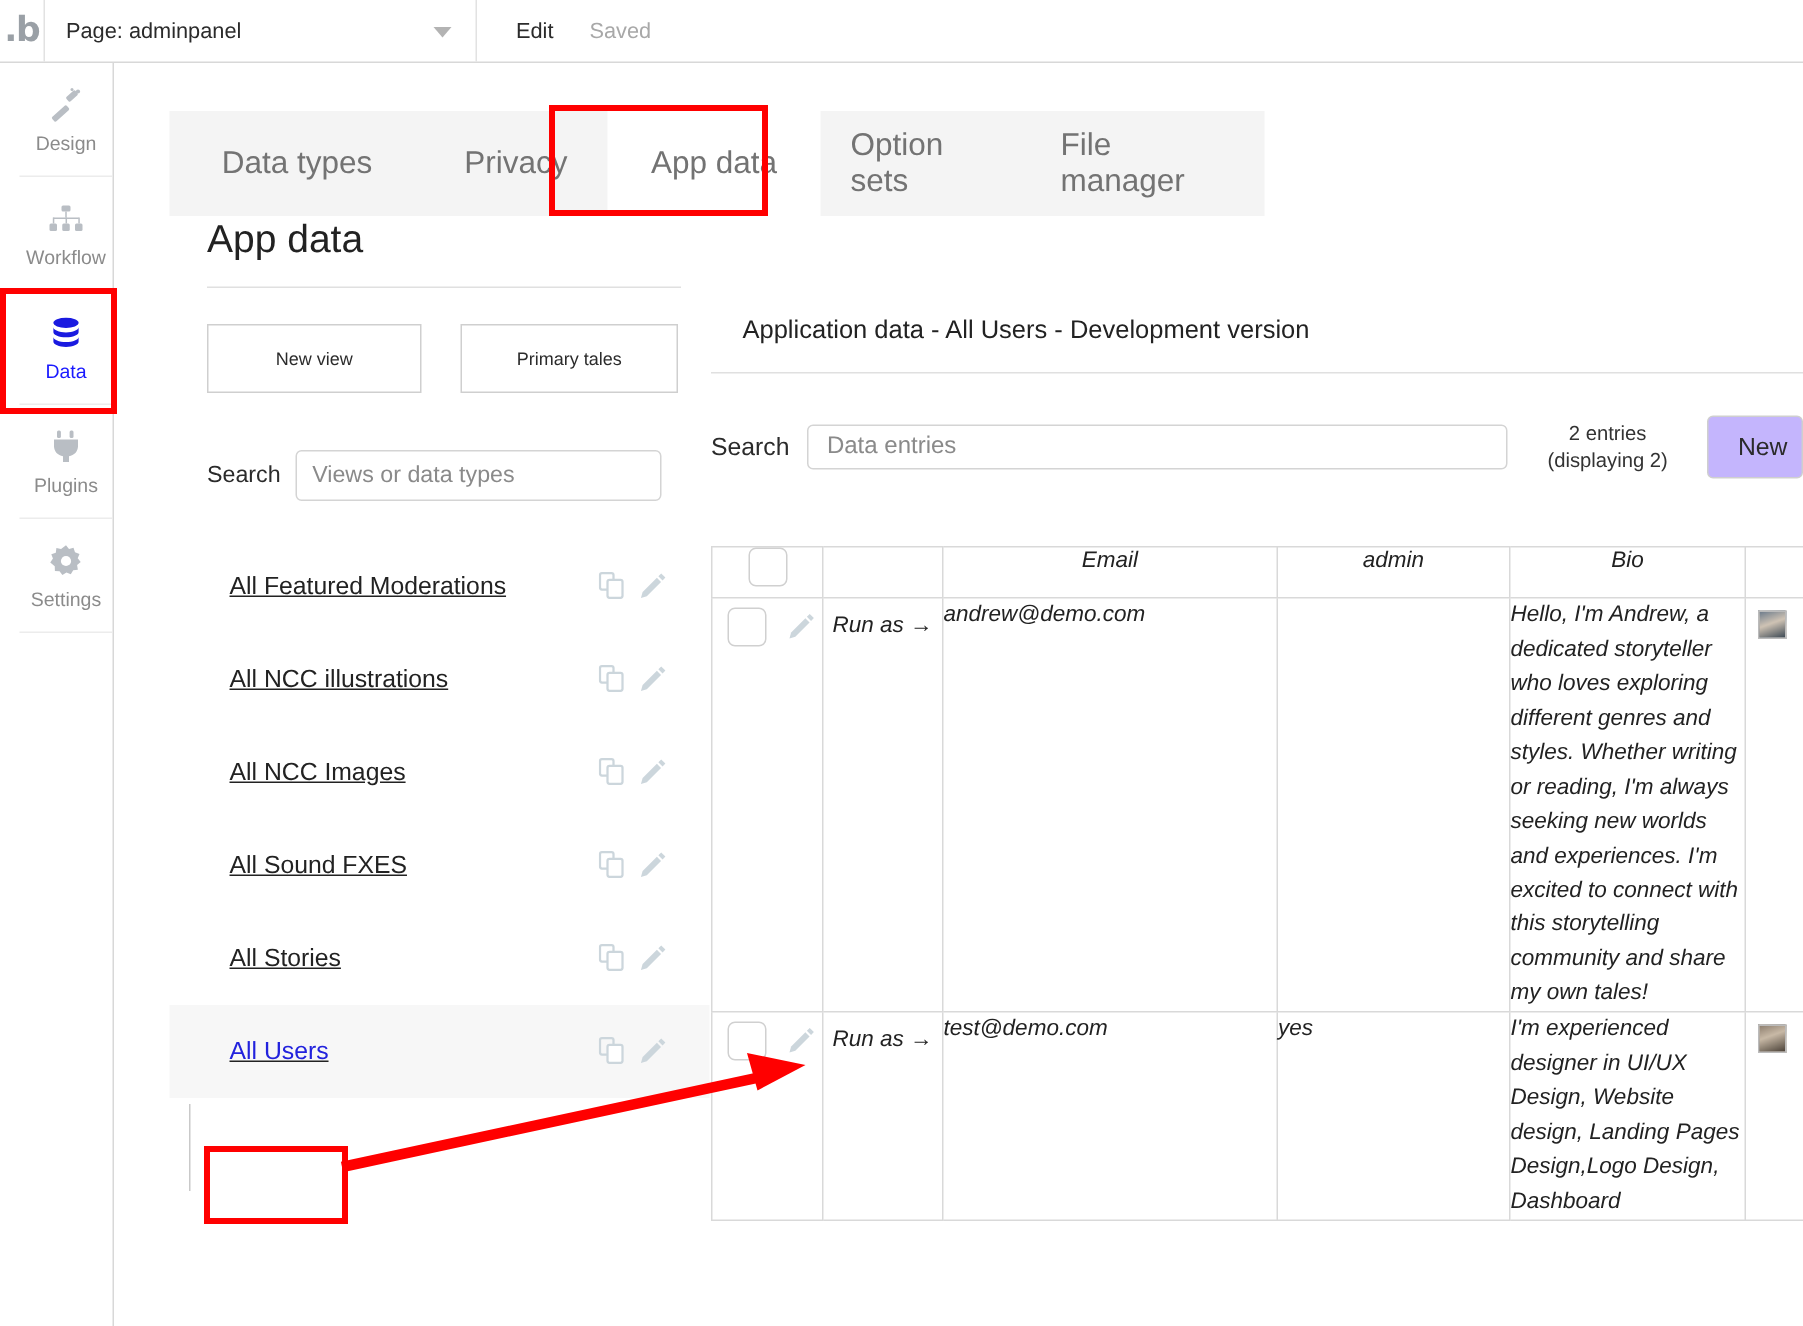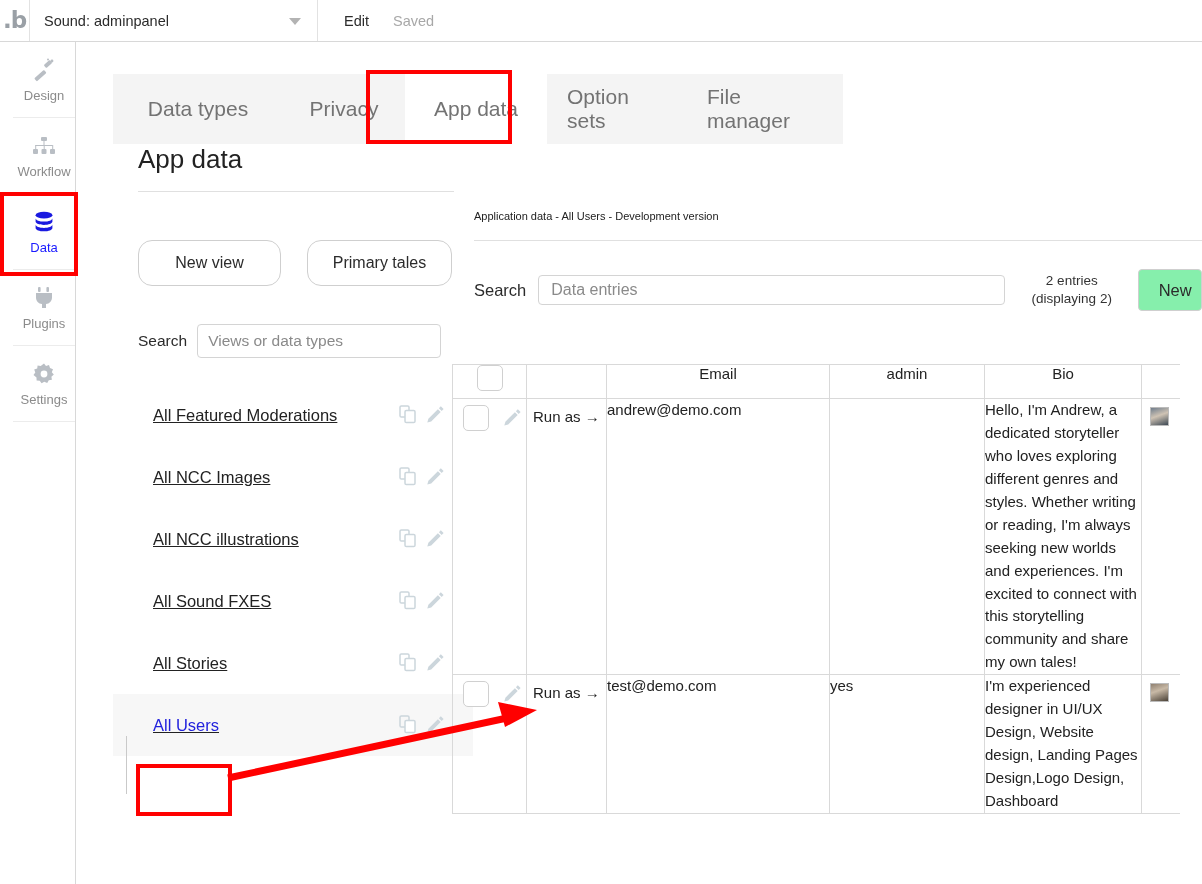--- a/index.html
+++ b/index.html
@@ -78,23 +78,23 @@
     border: 4px solid #ff0000; z-index: 25; pointer-events: none;
   }
 
   
   .lpanel { position: absolute; left: 37px; top: 102px; width: 360px; }
   .panel-title { font-size: 26px; color: #222; font-weight: 400; padding-left: 25px; }
   .panel-rule { margin: 16px 0 0 25px; width: 316px; height: 1px; background: #e0e0e0; }
 
   .btn-row { display: flex; gap: 26px; padding: 24px 0 0 25px; }
   .btn {
-    border: 1px solid #cfcfcf; border-radius: 14px; background: #fff;
-    font-size: 16px; color: #2b2b2b; height: 46px; display: flex;
-    align-items: center; justify-content: center; font-family: "Liberation Sans", sans-serif; margin-top: 24px;
+    border: 1px solid #cfcfcf; border-radius: 0; background: #fff;
+    font-size: 12px; color: #2b2b2b; height: 46px; display: flex;
+    align-items: center; justify-content: center; font-family: "Liberation Sans", sans-serif;
   }
   .btn.newview { width: 143px; }
   .btn.primary-fields { width: 145px; }
 
   .search-row { display: flex; align-items: center; gap: 10px; padding: 38px 0 0 25px; }
   .search-label { font-size: 15.5px; color: #2b2b2b; }
   .search-box {
     width: 244px; height: 34px; border: 1px solid #d4d4d4; border-radius: 4px;
     background: #fff; padding: 0 10px; font-size: 15.5px; color: #222;
     font-family: "Liberation Sans", sans-serif;
@@ -118,44 +118,44 @@
     position: absolute; left: 50px; top: 694px; width: 1px; height: 58px;
     background: #c9c9c9;
   }
   .users-highlight {
     position: absolute; left: 136px; top: 764px; width: 96px; height: 52px;
     border: 4px solid #ff0000; z-index: 22; pointer-events: none;
   }
 
   
   .rpanel { position: absolute; left: 398px; top: 102px; width: 728px; }
-  .rtitle { font-size: 11px; color: #222; padding-top: 66px; }
+  .rtitle { font-size: 17px; color: #222; padding-top: 66px; margin-left: 21px; }
   .rrule { margin-top: 18px; width: 728px; height: 1px; background: #e0e0e0; }
 
   .rsearch-row { display: flex; align-items: center; margin-top: 28px; gap: 12px; }
   .rsearch-label { font-size: 16.5px; color: #2b2b2b; }
   .rsearch-box {
     width: 470px; height: 30px; border: 1px solid #d4d4d4; border-radius: 4px;
     background: #fff; padding: 0 12px; font-size: 16px; color: #222;
     font-family: "Liberation Sans", sans-serif;
   }
   .rsearch-box::placeholder { color: #8a8a8a; }
   .entries {
     width: 110px; text-align: center; font-size: 13.5px; color: #333;
     line-height: 1.35;
   }
   .btn-new {
     width: 64px; height: 42px; border: 1px solid #cfcfcf; border-radius: 4px;
-    background: #86efac; font-size: 16.5px; color: #2b2b2b; display: flex;
+    background: #c4b5fd; font-size: 16.5px; color: #2b2b2b; display: flex;
     align-items: center; justify-content: center; overflow: hidden;
     padding-left: 10px; font-family: "Liberation Sans", sans-serif;
   }
 
   
-  .tbl-wrap { position: absolute; left: 376px; top: 322px; width: 728px; height: 518px; overflow: hidden; }
+  .tbl-wrap { position: absolute; left: 398px; top: 322px; width: 728px; height: 518px; overflow: hidden; font-style: italic; }
   table.dt { border-collapse: collapse; table-layout: fixed; width: 800px; }
   table.dt th, table.dt td {
     border: 1px solid #d9d9d9; vertical-align: top; padding: 0;
     font-weight: 400;
   }
   table.dt th { height: 34px; background: #fff; font-size: 15px; color: #222; text-align: center; }
   .c-check { width: 74px; }
   .c-runas { width: 80px; }
   .c-email { width: 223px; }
   .c-admin { width: 155px; }
@@ -183,21 +183,21 @@
   svg.icn { display: block; }
 </style>
 </head>
 <body>
 
 <div class="topbar">
   <div class="logo-cell">
     <span class="logo-b">.b</span>
   </div>
   <div class="page-select">
-    <span class="label">Sound: adminpanel</span>
+    <span class="label">Page: adminpanel</span>
     <span class="caret"></span>
   </div>
   <div class="topbar-actions">
     <span class="edit-link">Edit</span>
     <span class="saved-text">Saved</span>
   </div>
 </div>
 
 <div class="rail">
 
@@ -316,39 +316,39 @@
           <span>
             <svg class="icn" width="19" height="19" viewBox="0 0 19 19" fill="#ccd6dc">
               <path d="M14.8 1.3 17.6 4 15.7 6 12.9 3.2z"></path>
                 <path d="M11.9 4.2 14.7 7 5.2 16.5 1.3 17.6 2.4 13.7z"></path>
             </svg>
           </span>
         </span>
       </div>
 
       <div class="view-item">
-        <span class="vlabel">All NCC Images</span>
+        <span class="vlabel">All NCC illustrations</span>
         <span class="view-icons">
           <span>
             <svg class="icn" width="18" height="19" viewBox="0 0 18 19" fill="none" stroke="#ccd6dc" stroke-width="1.5">
               <rect x="1" y="1" width="9" height="11" rx="1.3"></rect>
                 <rect x="6" y="5.5" width="10" height="12" rx="1.3" fill="#fff"></rect>
             </svg>
           </span>
           <span>
             <svg class="icn" width="19" height="19" viewBox="0 0 19 19" fill="#ccd6dc">
               <path d="M14.8 1.3 17.6 4 15.7 6 12.9 3.2z"></path>
                 <path d="M11.9 4.2 14.7 7 5.2 16.5 1.3 17.6 2.4 13.7z"></path>
             </svg>
           </span>
         </span>
       </div>
 
       <div class="view-item">
-        <span class="vlabel">All NCC illustrations</span>
+        <span class="vlabel">All NCC Images</span>
         <span class="view-icons">
           <span>
             <svg class="icn" width="18" height="19" viewBox="0 0 18 19" fill="none" stroke="#ccd6dc" stroke-width="1.5">
               <rect x="1" y="1" width="9" height="11" rx="1.3"></rect>
                 <rect x="6" y="5.5" width="10" height="12" rx="1.3" fill="#fff"></rect>
             </svg>
           </span>
           <span>
             <svg class="icn" width="19" height="19" viewBox="0 0 19 19" fill="#ccd6dc">
               <path d="M14.8 1.3 17.6 4 15.7 6 12.9 3.2z"></path>

